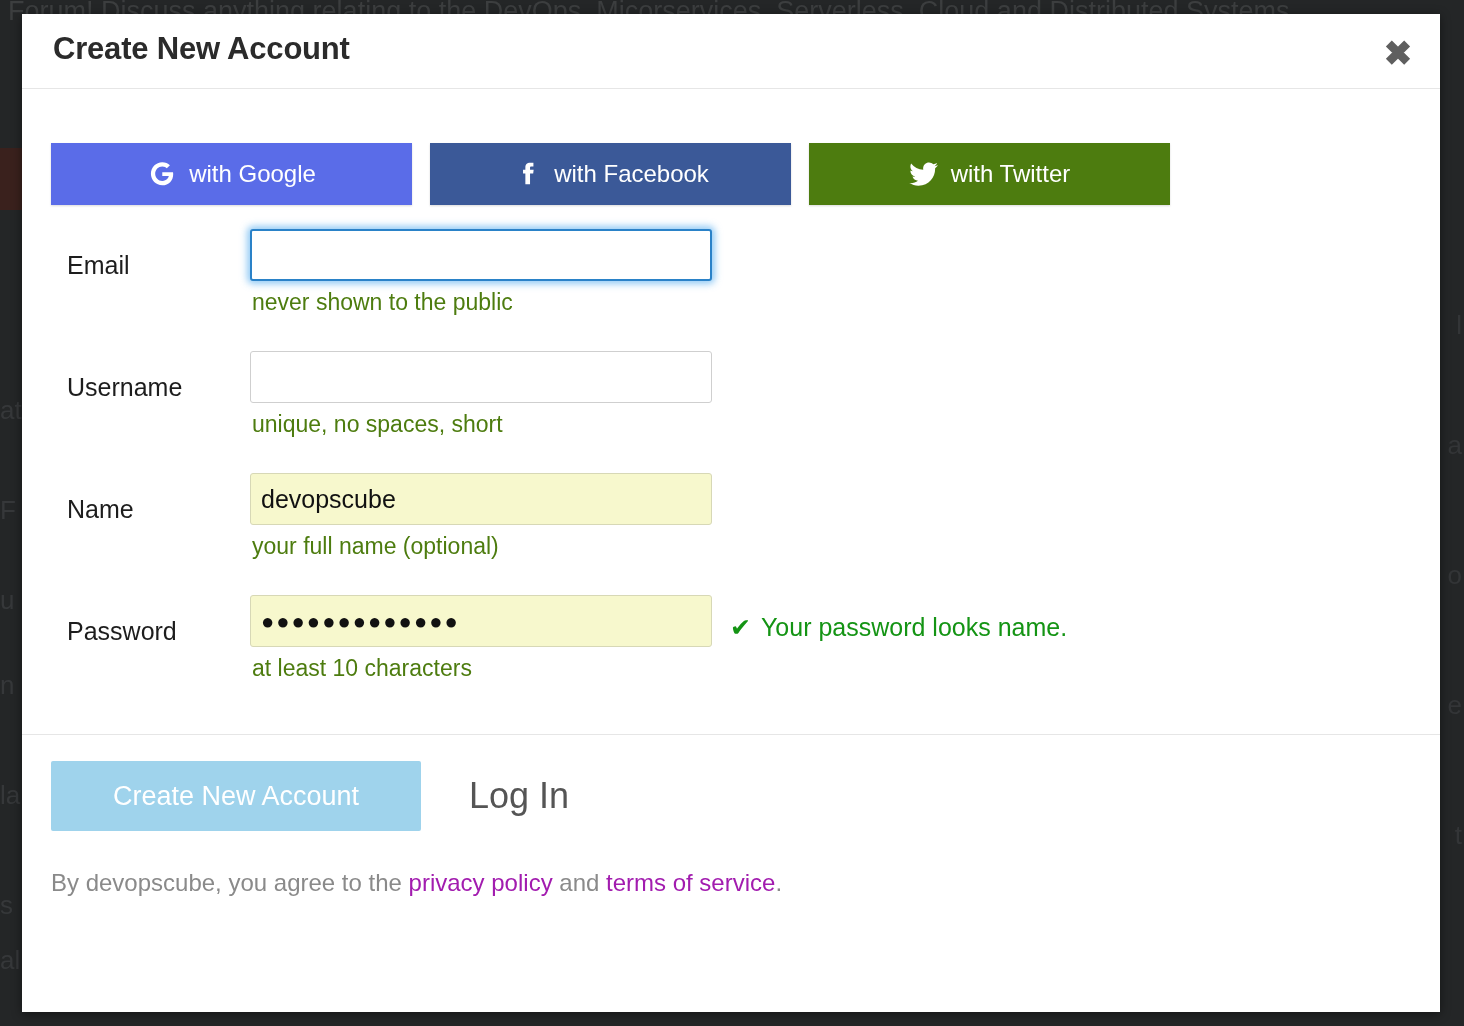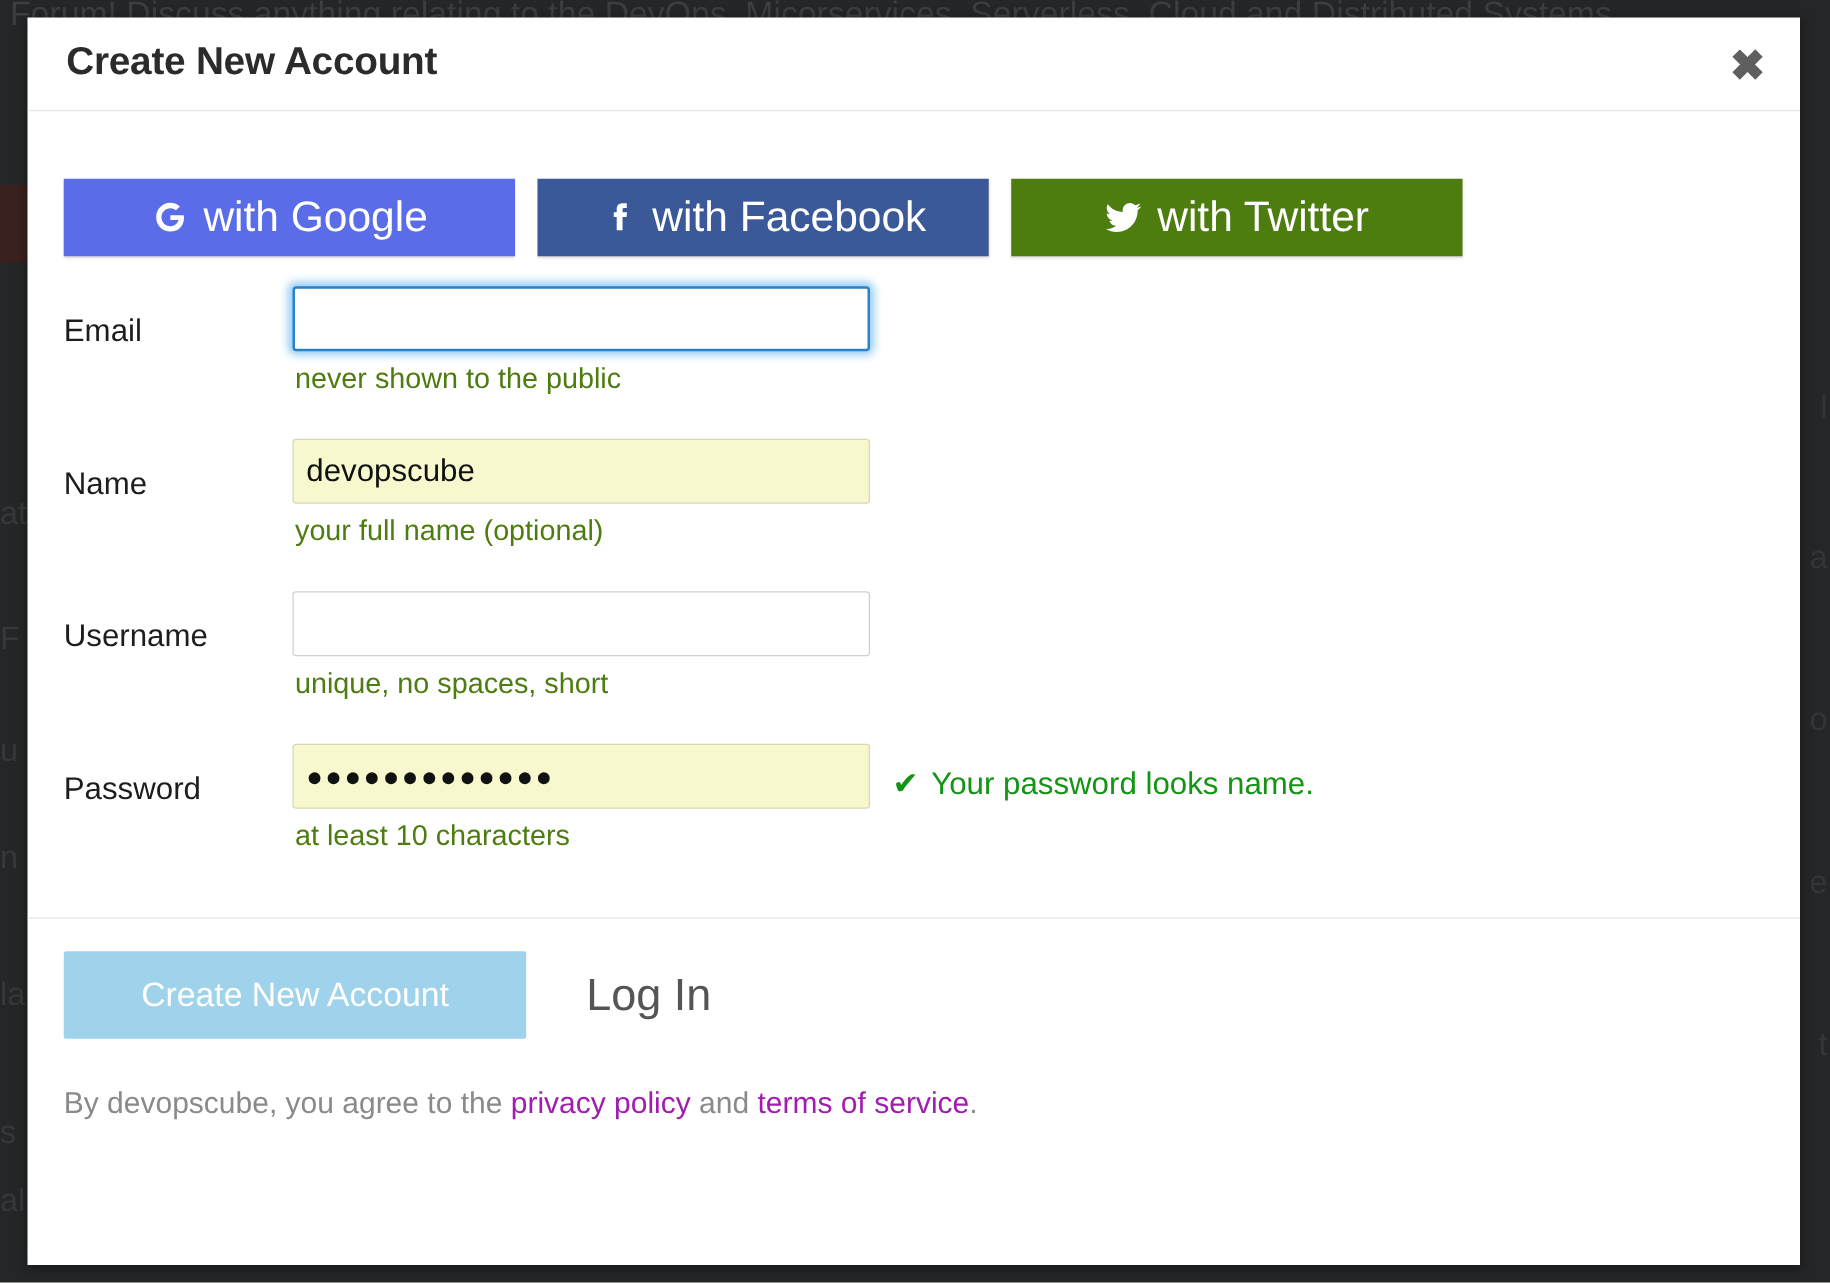--- a/index.html
+++ b/index.html
@@ -104,41 +104,41 @@
   }
   .social-btn {
     height: 62px;
     border: none;
     cursor: pointer;
     display: flex;
     align-items: center;
     justify-content: center;
     gap: 12px;
     color: #ffffff;
-    font-size: 34px;
+    font-size: 24px;
     font-family: "Liberation Sans", sans-serif;
     padding: 0 10px;
     box-shadow: 0 1px 2px rgba(0,0,0,.15);
   }
   #btn-google   { width: 361px; background: #5a6ce8; }
   #btn-facebook { width: 361px; background: #3b5998; }
   #btn-twitter  { width: 361px; background: #4d7c0f; }
   .social-icon {
     display: inline-flex;
     align-items: center;
     justify-content: center;
     width: 30px; height: 30px;
   }
   .social-icon svg { display: block; }
   .social-label { font-weight: 400; }
 
   
   #form-area {
     position: absolute;
-    left: 0;
+    left: 16px;
     top: 140px;
     width: 100%;
   }
   .field-row {
     position: relative;
     height: 122px;
   }
   .field-label {
     position: absolute;
     left: 29px;
@@ -310,32 +310,32 @@
 
       <div class="field-row">
         <div class="field-label">Email</div>
         <div class="field-input-wrap">
           <input class="field-input focused" type="text" value="" style="">
           <div class="field-hint">never shown to the public</div>
         </div>
       </div>
 
       <div class="field-row">
+        <div class="field-label">Username</div>
+        <div class="field-input-wrap">
+          <input class="field-input" type="text" value="" style="">
+          <div class="field-hint">unique, no spaces, short</div>
+        </div>
+      </div>
+
+      <div class="field-row">
         <div class="field-label">Name</div>
         <div class="field-input-wrap">
           <input class="field-input autofilled" type="text" value="devopscube" style="">
           <div class="field-hint">your full name (optional)</div>
-        </div>
-      </div>
-
-      <div class="field-row">
-        <div class="field-label">Username</div>
-        <div class="field-input-wrap">
-          <input class="field-input" type="text" value="" style="">
-          <div class="field-hint">unique, no spaces, short</div>
         </div>
       </div>
 
       <div class="field-row">
         <div class="field-label">Password</div>
         <div class="field-input-wrap">
           <div class="field-input autofilled pw-dots">●●●●●●●●●●●●●</div>
           <div class="field-hint">at least 10 characters</div>
         </div>
         <div class="field-note">

